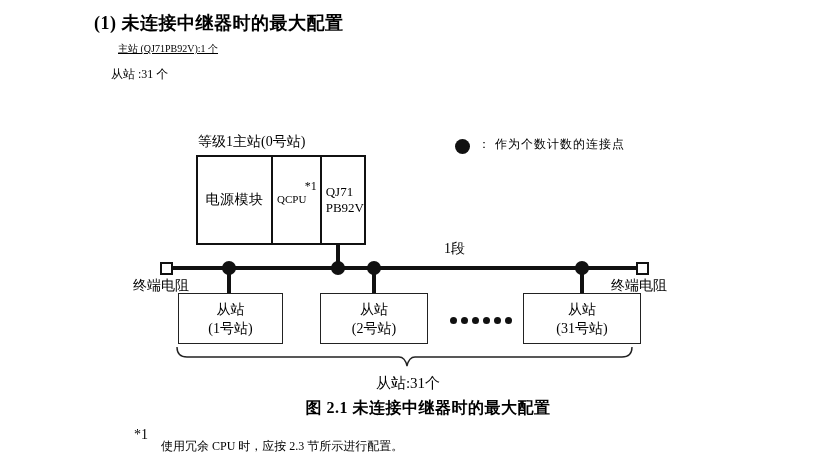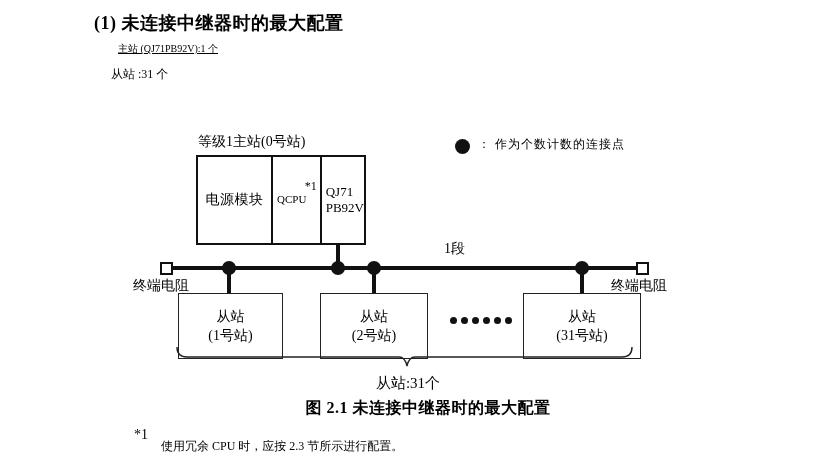--- a/index.html
+++ b/index.html
@@ -62,21 +62,21 @@
   .node-2 { left:367px; } .node-3 { left:575px; }
 
   .drop { width:4px; background:#111; }
   .drop-m { left:336px; top:243px; height:24px; }
   .drop-1 { left:227px; top:268px; height:26px; }
   .drop-2 { left:372px; top:268px; height:26px; }
   .drop-3 { left:580px; top:268px; height:26px; }
 
   
   .slave-box {
-    top:293px; height:66px; border:1.5px solid #222; background:#fff;
+    top:293px; height:51px; border:1.5px solid #222; background:#fff;
     display:flex; flex-direction:column; align-items:center; justify-content:center;
     font-size:14px; line-height:19px; text-align:center;
   }
   .slave-1 { left:178px; width:105px; }
   .slave-2 { left:320px; width:108px; }
   .slave-3 { left:523px; width:118px; }
 
   .ellipsis { left:450px; top:317px; display:flex; gap:4px; align-items:center; }
   .ellipsis i { display:block; width:7px; height:7px; border-radius:50%; background:#111; }
 

